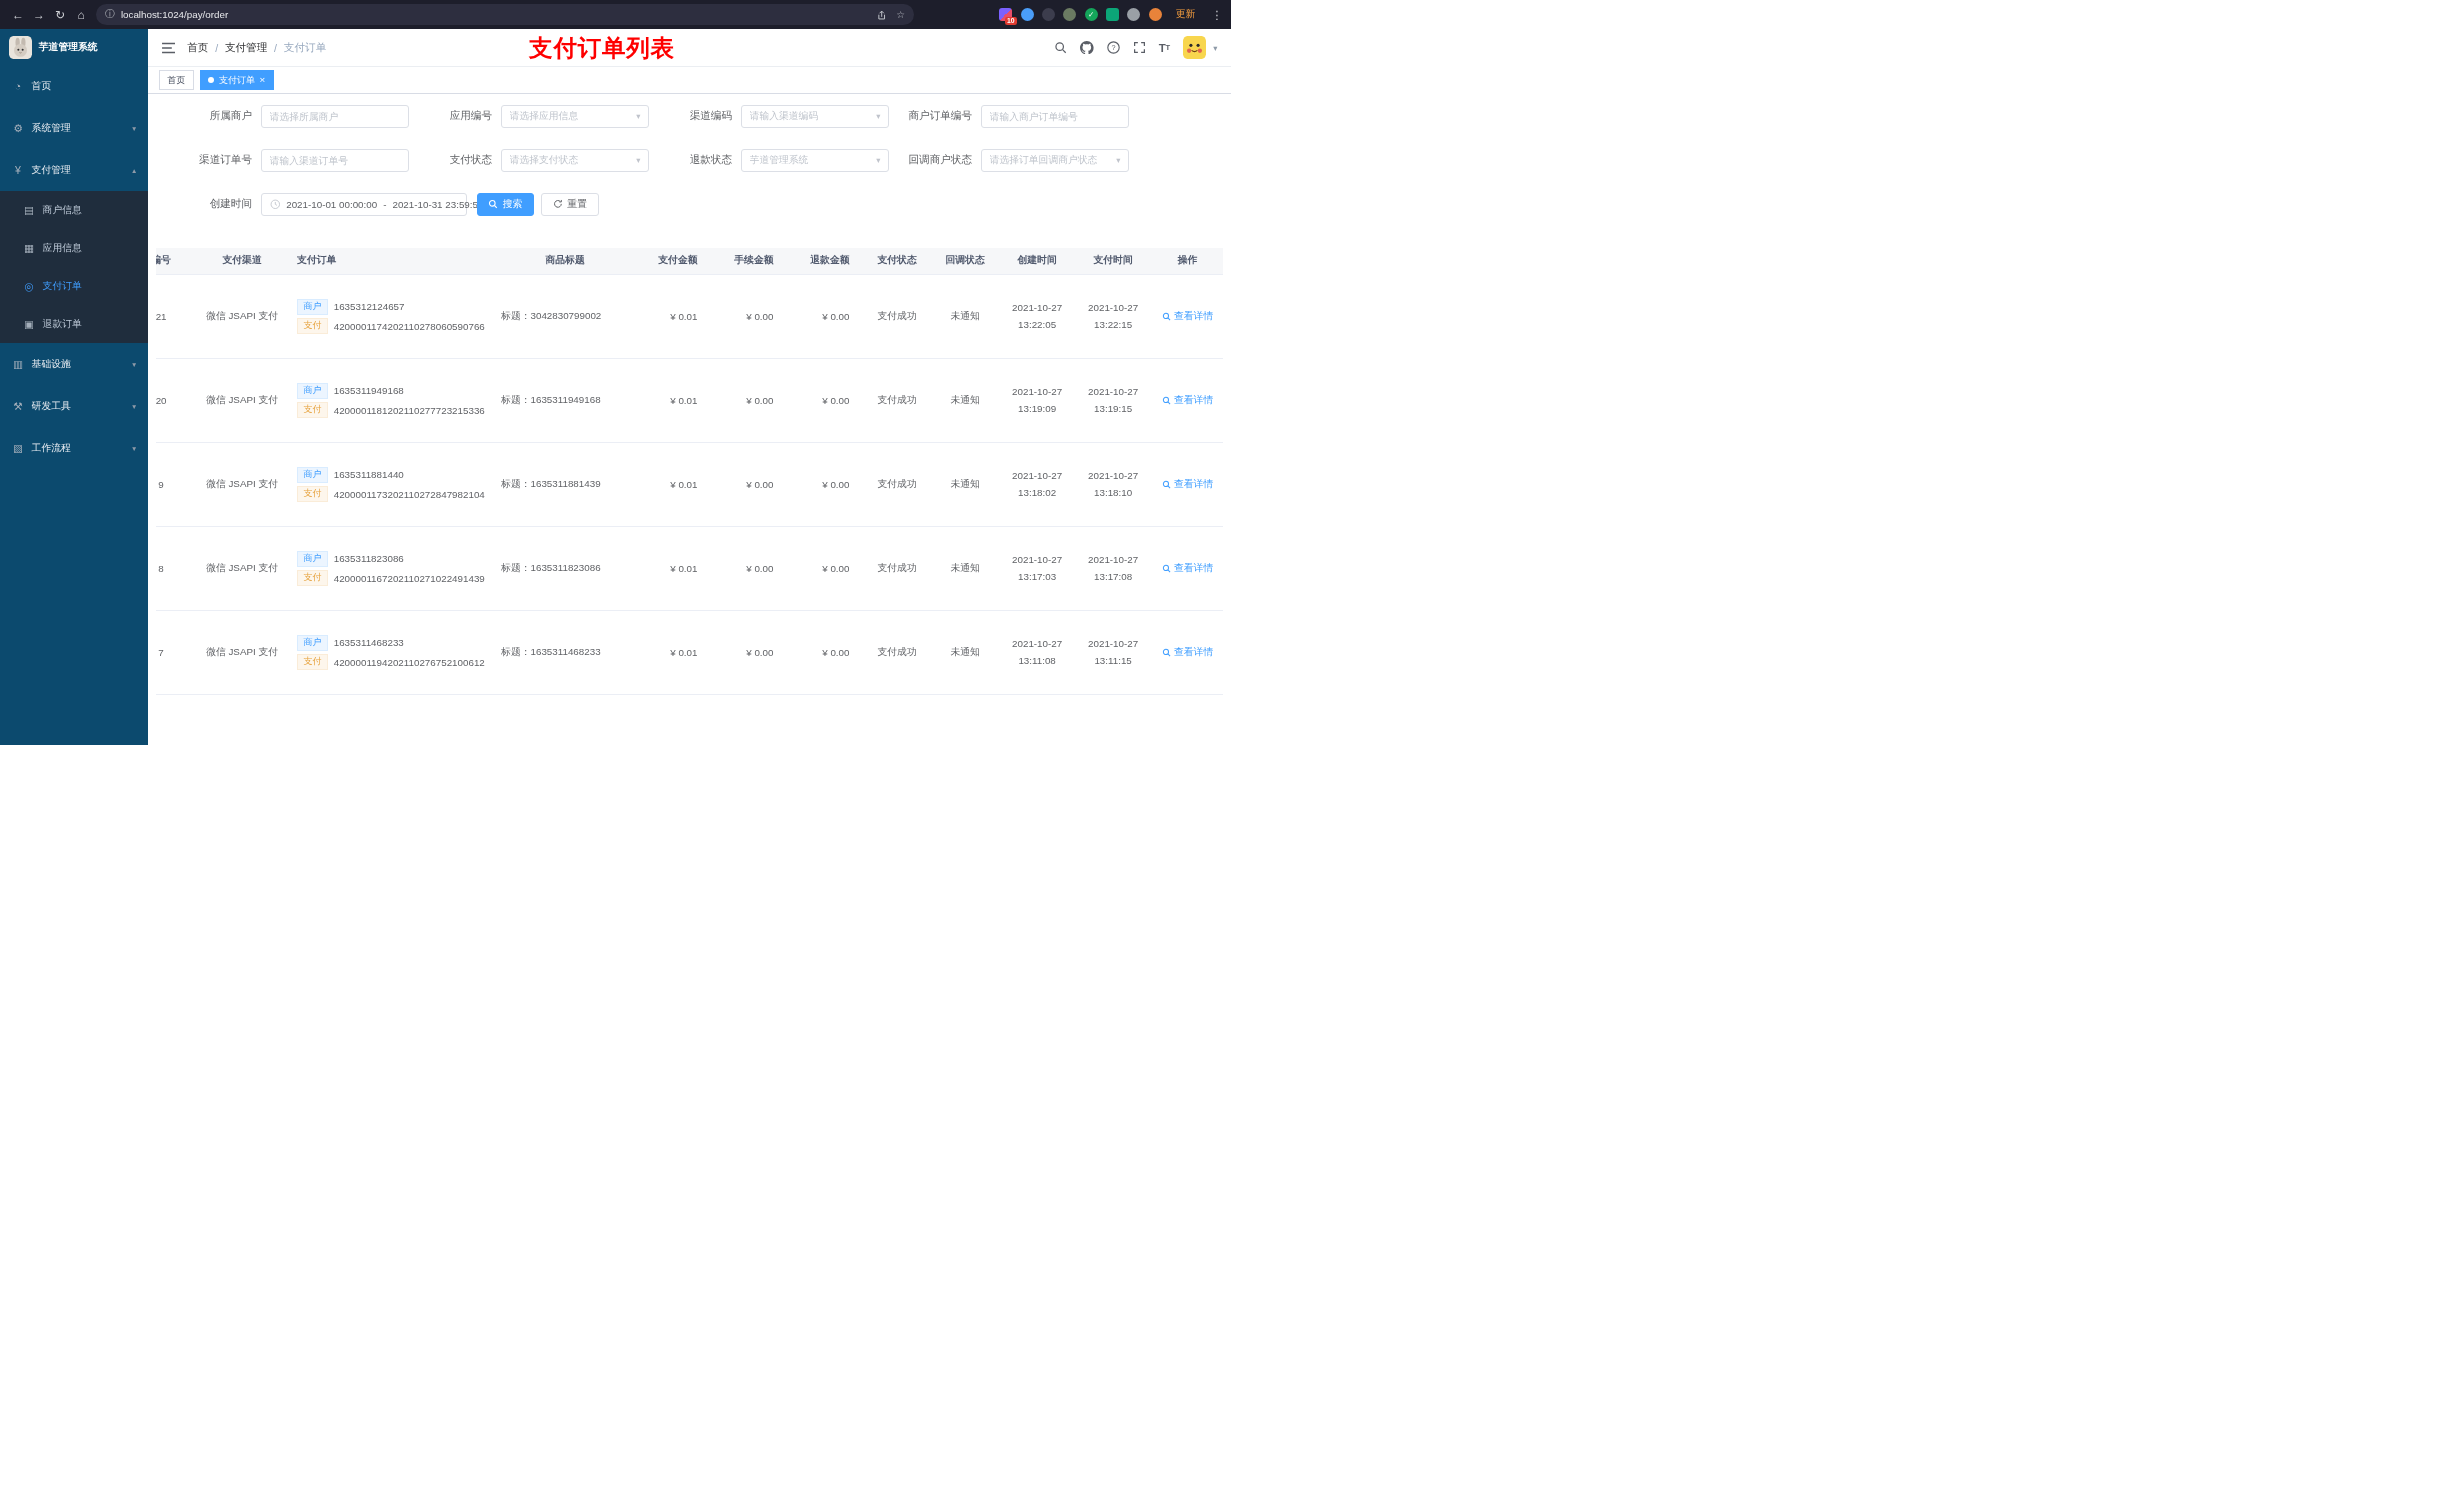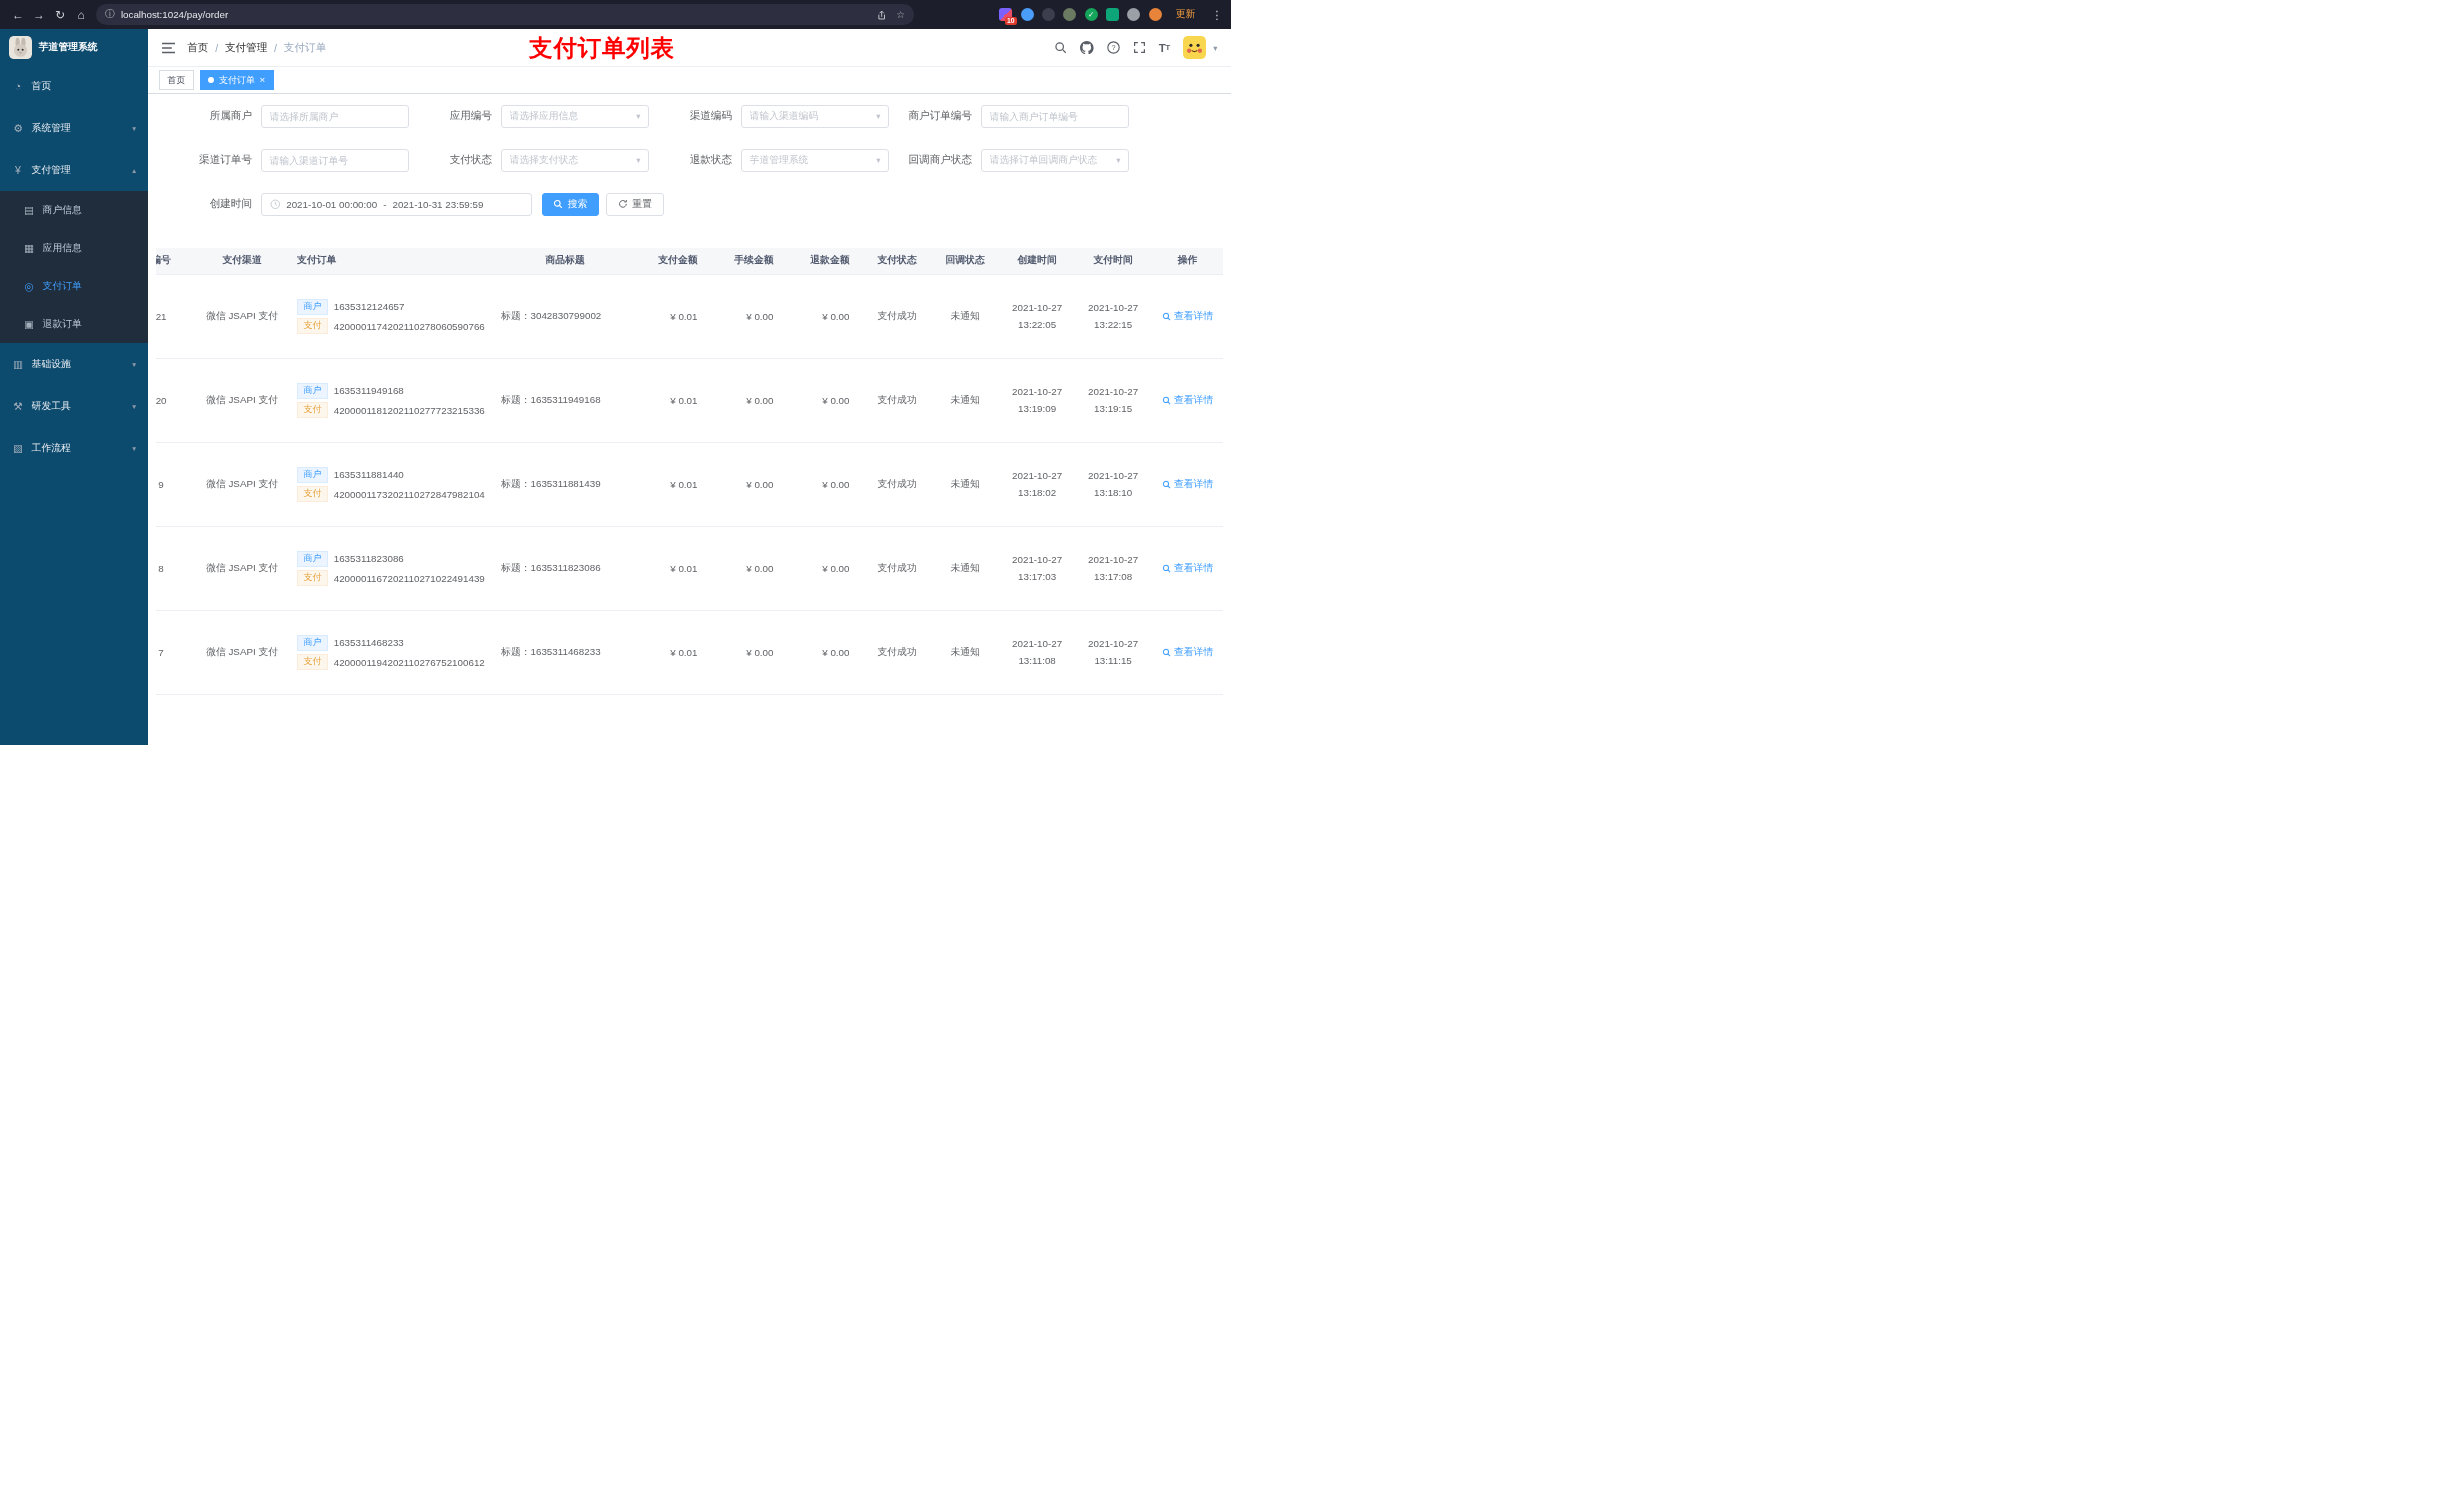--- a/index.html
+++ b/index.html
@@ -62,21 +62,21 @@
   .filter-form { padding-left:21px; }
   .f-row { display:flex; align-items:center; height:23px; margin-bottom:21px; }
   .f-field { display:flex; align-items:center; }
   .f-label { width:83px; text-align:right; margin-right:9px; font-size:10.6px; color:#606266; white-space:nowrap; }
   .f-control { width:148px; height:23px; border:0.8px solid #dcdfe6; border-radius:3px; background:#fff; display:flex; align-items:center; padding:0 7.6px; font-size:9.8px; color:#606266; }
   .f-control input { border:none; outline:none; width:100%; font-size:9.8px; color:#606266; font-family:inherit; }
   .f-control input::placeholder { color:#bfc4cc; }
   .ph { color:#bfc4cc; flex:1; white-space:nowrap; overflow:hidden; }
   .sel-caret { color:#c0c4cc; font-size:8.3px; margin-left:4.5px; }
   .sel-caret::after { content:"▾"; }
-  .date-control { width:271px; gap:6px; color:#606266; }
+  .date-control { width:206px; gap:6px; color:#606266; }
   .date-control .clk { color:#c0c4cc; display:flex; }
   .date-val { white-space:nowrap; }
   .btn { height:23px; padding:0 10.6px; border:0.8px solid #dcdfe6; border-radius:3px; background:#fff; color:#606266; font-size:9.8px; display:inline-flex; align-items:center; gap:4.5px; cursor:pointer; font-family:inherit; white-space:nowrap; }
   .btn-primary { background:#409eff; border-color:#409eff; color:#fff; margin-left:9.8px; }
   .btn-reset { margin-left:7.6px; }
   .btn-export { background:#fdf6ec; border-color:#f3d19e; color:#e6a23c; height:21px; padding:0 9px; }
 
   .toolbar { display:flex; align-items:center; padding:0 12px 0 21px; margin-top:-1.5px; }
   .tool-icons { margin-left:auto; display:flex; gap:7.6px; }
   .icon-circle { width:21px; height:21px; border:0.8px solid #dcdfe6; border-radius:50%; background:#fff; display:flex; align-items:center; justify-content:center; color:#5f6368; cursor:pointer; }

